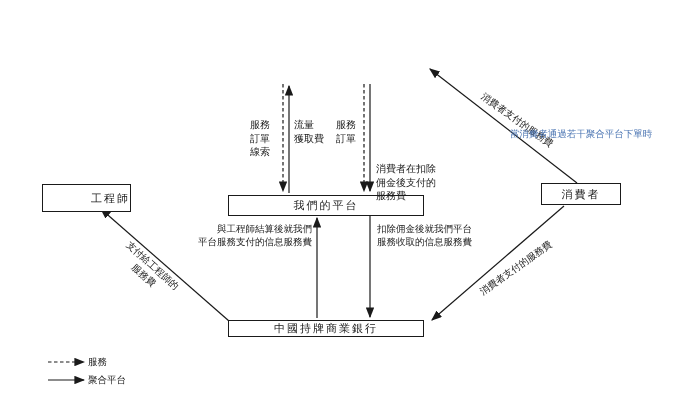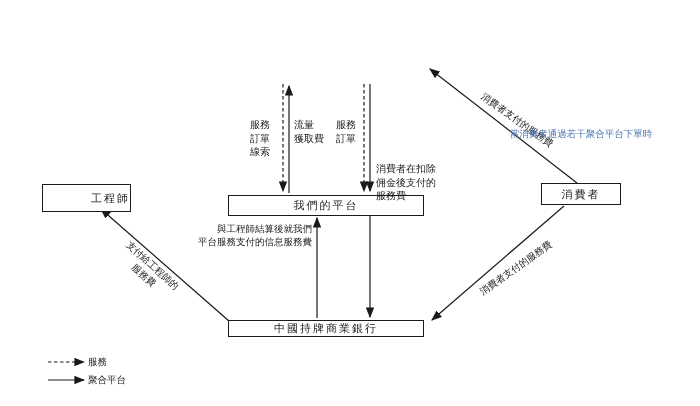--- a/index.html
+++ b/index.html
@@ -65,20 +65,22 @@
   <div class="lbl" style="left:294px;top:118px;width:40px;">流量
 獲取費</div>
   <div class="lbl" style="left:336px;top:118px;width:26px;">服務
 訂單</div>
   <div class="lbl" style="left:376px;top:118px;width:68px;margin-top:44px;">消費者在扣除
 佣金後支付的
 服務費</div>
 
   <div class="lbl-s right" style="left:192px;top:223px;width:120px;">與工程師結算後就我們
 平台服務支付的信息服務費</div>
+  <div class="lbl-s" style="left:377px;top:223px;width:122px;">扣除佣金後就我們平台
+服務收取的信息服務費</div>
 
   <div class="rot" style="left:106px;top:258px;width:84px;transform:rotate(42deg);">支付給工程師的
 服務費</div>
   <div class="rot" style="left:461px;top:114px;width:112px;transform:rotate(35.5deg);">消費者支付的服務費</div>
   <div class="rot" style="left:460px;top:262px;width:112px;transform:rotate(-35.5deg);">消費者支付的服務費</div>
 
   <div class="note" style="left:492px;top:87px;width:178px;color:#4a74b2;margin-top:41px;">當消費者通過若干聚合平台下單時</div>
 
   <div class="lbl-s" style="left:88px;top:356px;">服務</div>
   <div class="lbl-s" style="left:88px;top:374px;">聚合平台</div>

